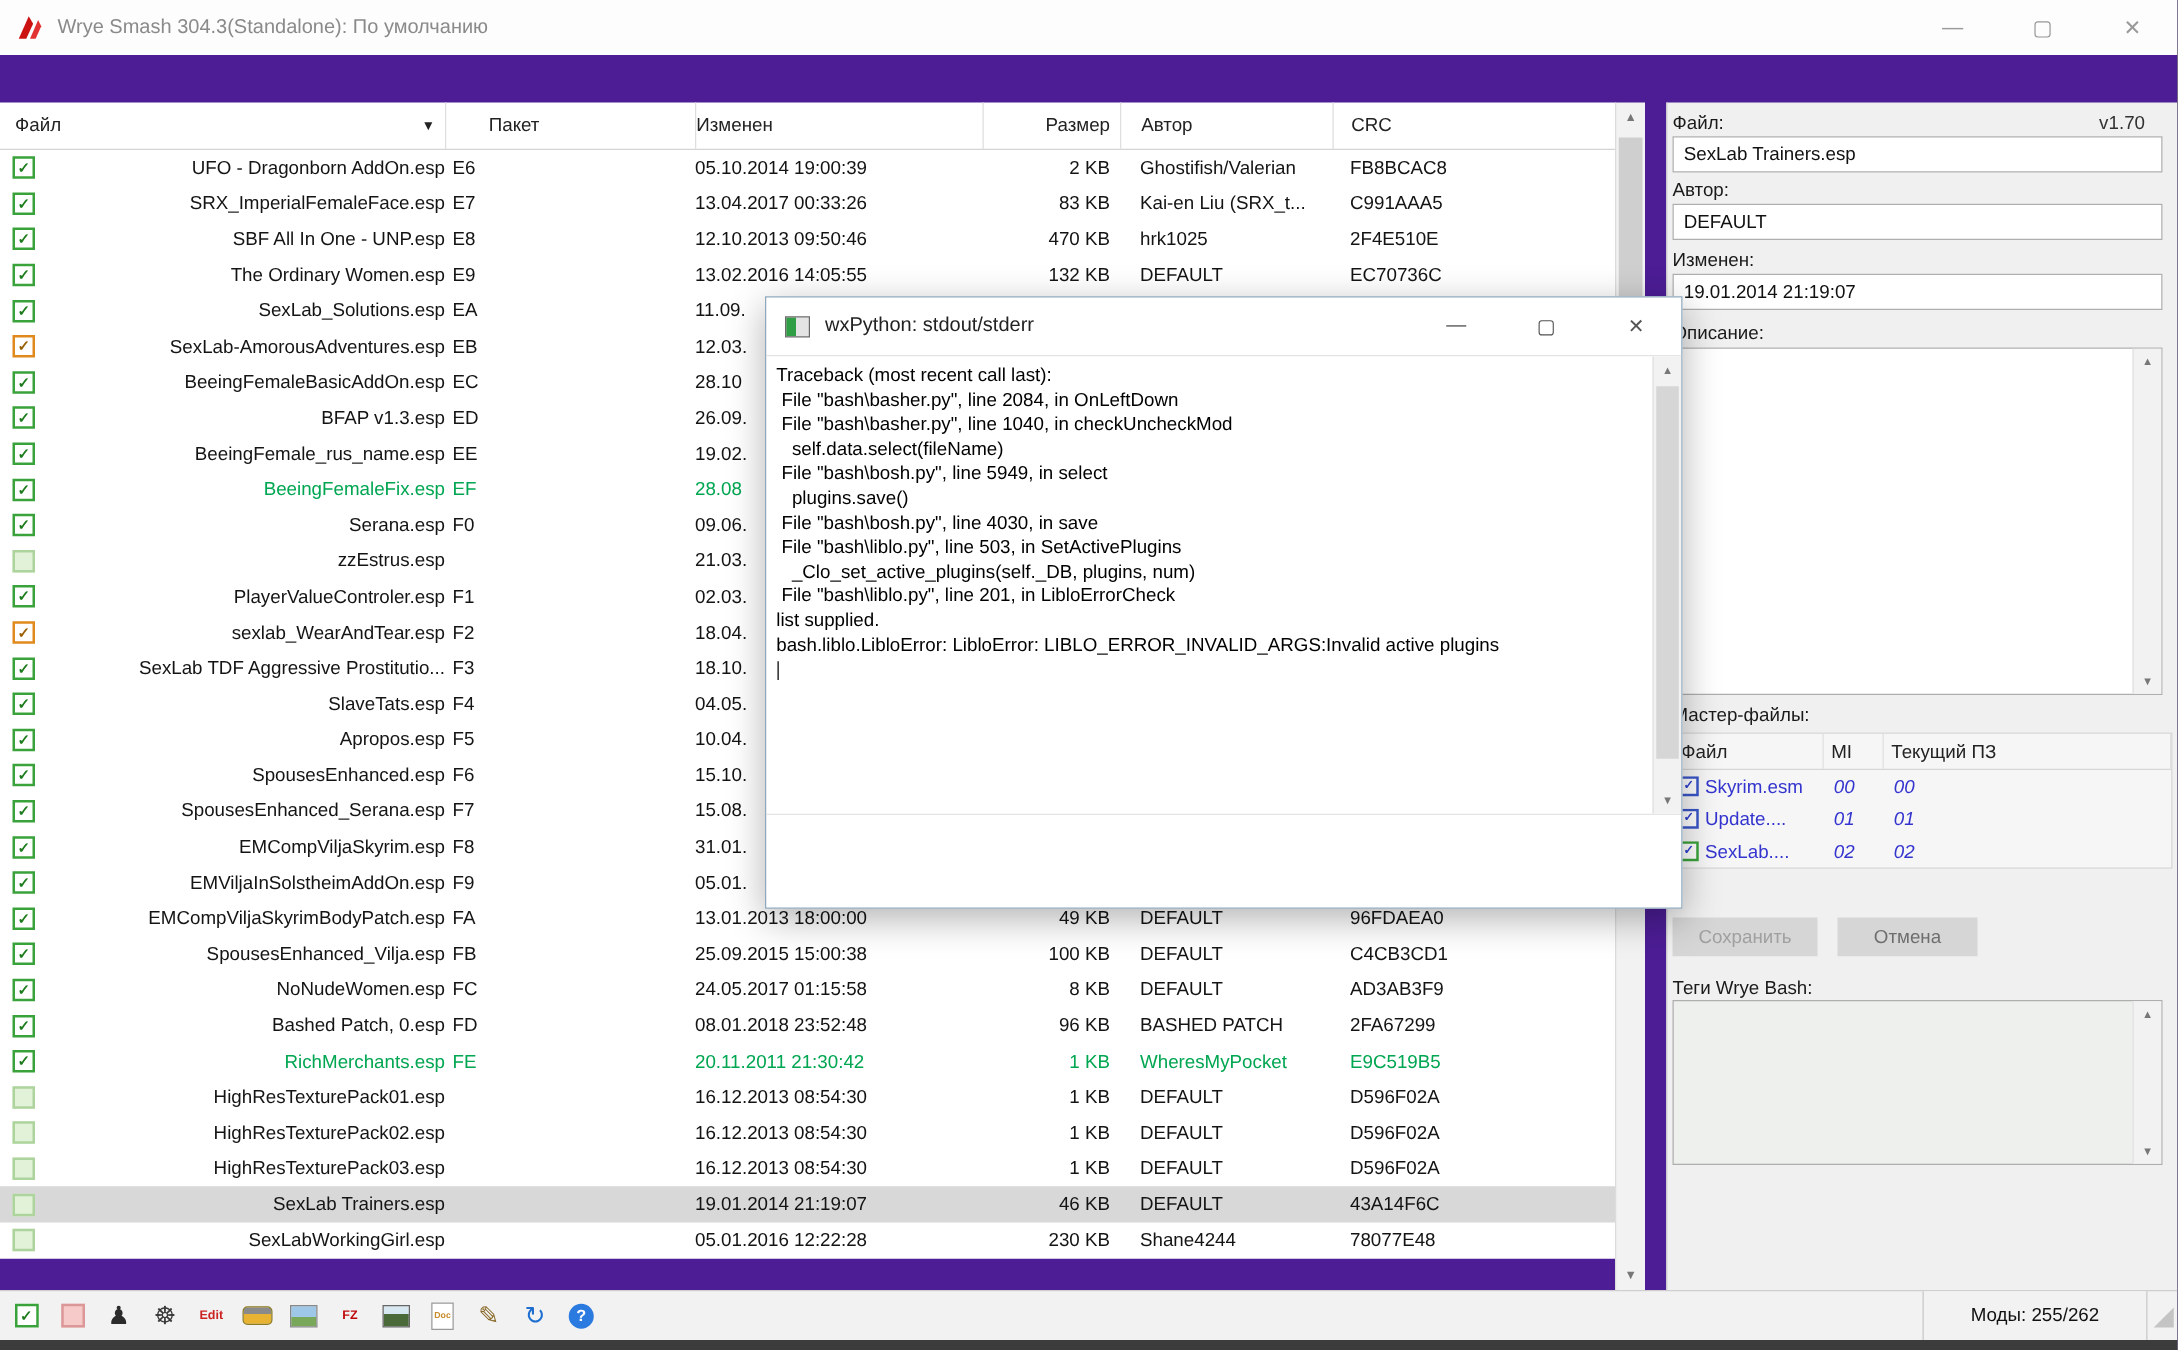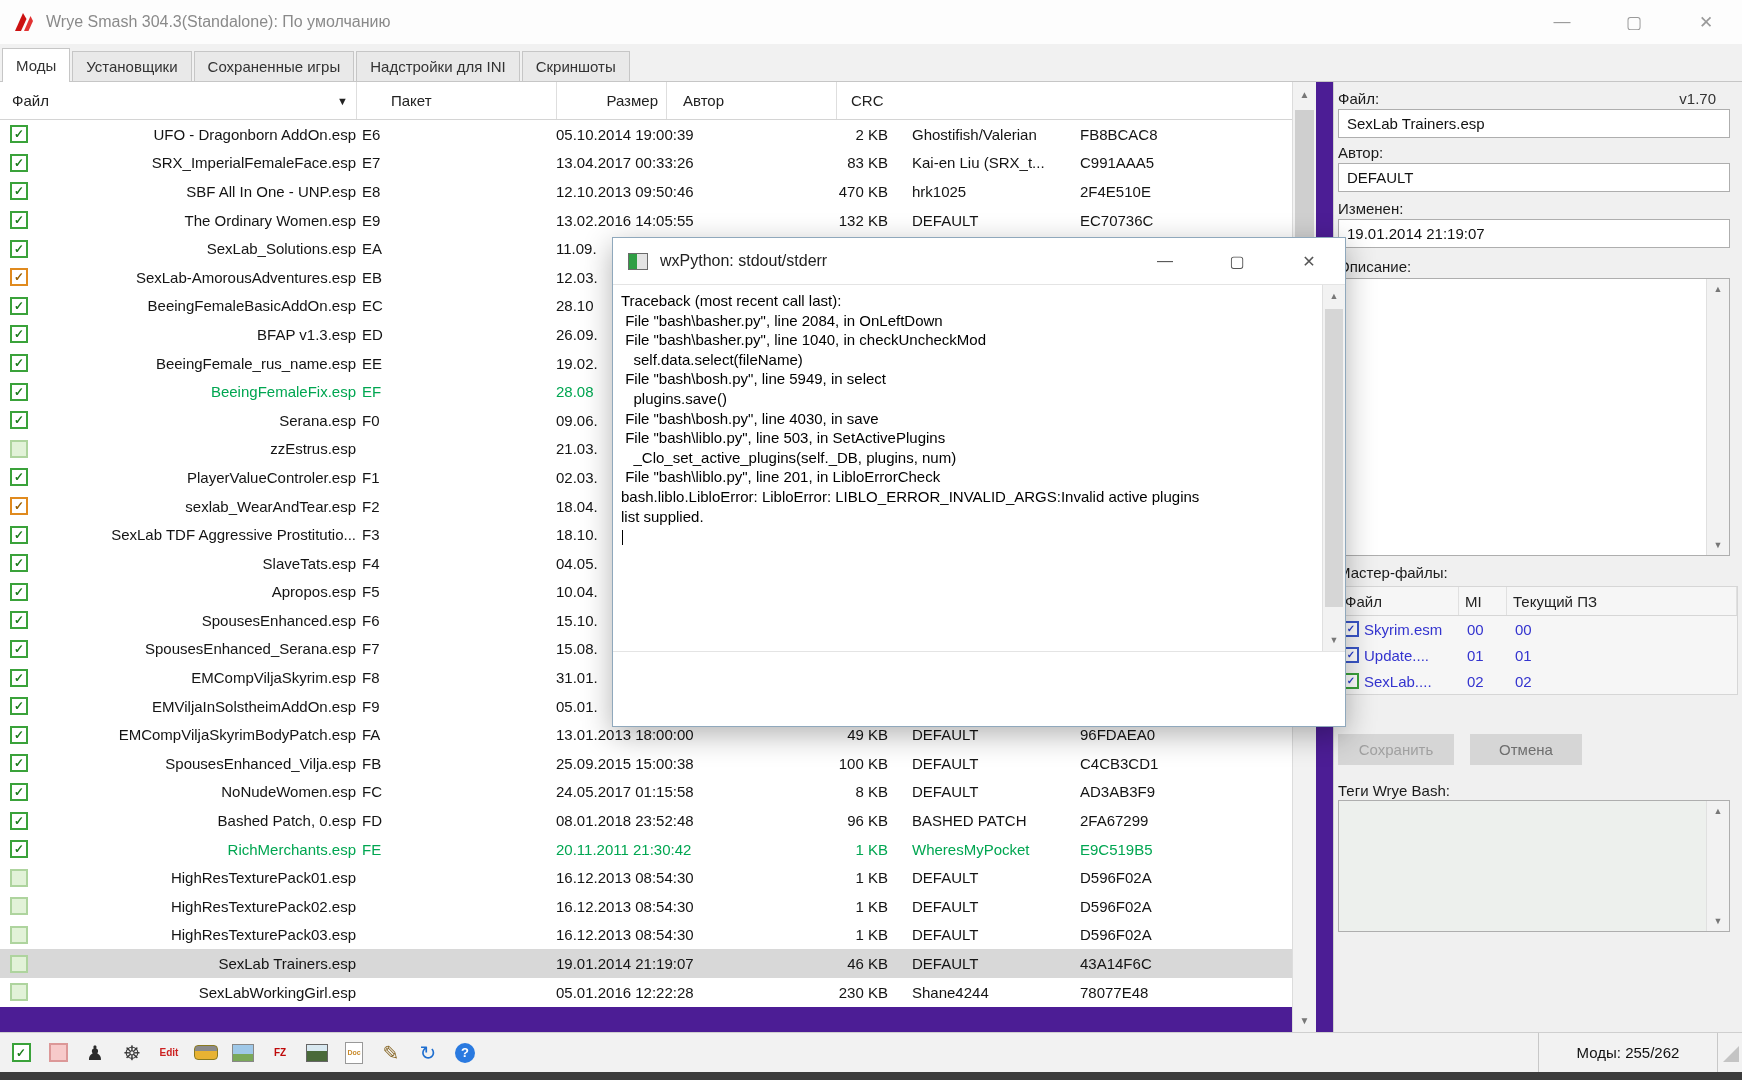--- a/index.html
+++ b/index.html
@@ -73,21 +73,21 @@
 
   .mstr{position:absolute;left:4px;top:504px;width:400px;background:#f6f6f6;border:1px solid #d6d6d6;box-sizing:border-box;}
   .mstr-h{display:grid;grid-template-columns:120px 48px 230px;height:28px;align-items:center;
           border-bottom:1px solid #d6d6d6;color:#222;}
   .mstr-h span{padding-left:6px;border-right:1px solid #e0e0e0;height:100%;display:flex;align-items:center;box-sizing:border-box;}
   .mstr-r{display:grid;grid-template-columns:120px 48px 230px;height:26px;align-items:center;color:#3434cf;}
   .mstr-file{display:flex;align-items:center;gap:5px;padding-left:4px;white-space:nowrap;overflow:hidden;}
   .mcb{width:12px;height:12px;border:2px solid #3a56c8;background:#fff;display:flex;align-items:center;
        justify-content:center;font-size:10px;font-weight:700;color:#2a3fd0;line-height:1;flex:0 0 auto;}
   .mcb-green{border-color:#3aa23a;}
-  .mstr-val{padding-left:8px;}
+  .mstr-val{padding-left:8px;font-style:italic;}
 
   .btn{position:absolute;height:31px;background:#d6d6d6;border:none;display:flex;align-items:center;
        justify-content:center;font-size:15px;font-family:"Liberation Sans",sans-serif;}
   .btn-save{left:4px;top:652px;width:116px;color:#a0a0a0;}
   .btn-cancel{left:136px;top:652px;width:112px;color:#6e6e6e;}
 
   
   .dialog{position:absolute;left:612px;top:237px;width:734px;height:490px;background:#fff;
           border:1px solid #8fa8bc;box-shadow:0 8px 28px rgba(0,0,0,.3);z-index:50;box-sizing:border-box;}
   .dtitle{height:46px;display:flex;align-items:center;padding-left:15px;}
@@ -145,35 +145,31 @@
       </svg>
     </span>
     <span class="apptitle">Wrye Smash 304.3(Standalone): По умолчанию</span>
     <div class="winctl">
       <span class="wc">—</span>
       <span class="wc">▢</span>
       <span class="wc">✕</span>
     </div>
   </div>
 
-  <div class="tabbar">
-      <div class="tab active">Моды</div>
-      <div class="tab">Установщики</div>
-      <div class="tab">Сохраненные игры</div>
-      <div class="tab">Надстройки для INI</div>
-      <div class="tab">Скриншоты</div>
-    </div>
 
   <div class="thead">
     <div class="th th-file">
       <span>Файл</span>
       <span class="sorticon">▼</span>
     </div>
     <div class="th th-pkg">
         <span>Пакет</span>
+      </div>
+    <div class="th th-date">
+        <span>Изменен</span>
       </div>
     <div class="th th-size">
         <span>Размер</span>
       </div>
     <div class="th th-author">
         <span>Автор</span>
       </div>
     <div class="th th-crc">
         <span>CRC</span>
       </div>
@@ -610,22 +606,22 @@
           <div class="dline">Traceback (most recent call last):</div>
           <div class="dline"> File "bash\basher.py", line 2084, in OnLeftDown</div>
           <div class="dline"> File "bash\basher.py", line 1040, in checkUncheckMod</div>
           <div class="dline">   self.data.select(fileName)</div>
           <div class="dline"> File "bash\bosh.py", line 5949, in select</div>
           <div class="dline">   plugins.save()</div>
           <div class="dline"> File "bash\bosh.py", line 4030, in save</div>
           <div class="dline"> File "bash\liblo.py", line 503, in SetActivePlugins</div>
           <div class="dline">   _Clo_set_active_plugins(self._DB, plugins, num)</div>
           <div class="dline"> File "bash\liblo.py", line 201, in LibloErrorCheck</div>
+          <div class="dline">list supplied.</div>
           <div class="dline">bash.liblo.LibloError: LibloError: LIBLO_ERROR_INVALID_ARGS:Invalid active plugins</div>
-          <div class="dline">list supplied.</div>
           <div class="dline"><span class="caret"></span></div>
         </div>
       <div class="dscroll">
         <div class="sarr">▲</div>
         <div class="dthumb"></div>
         <div class="sarr bottom">▼</div>
       </div>
     </div>
   </div>
 

